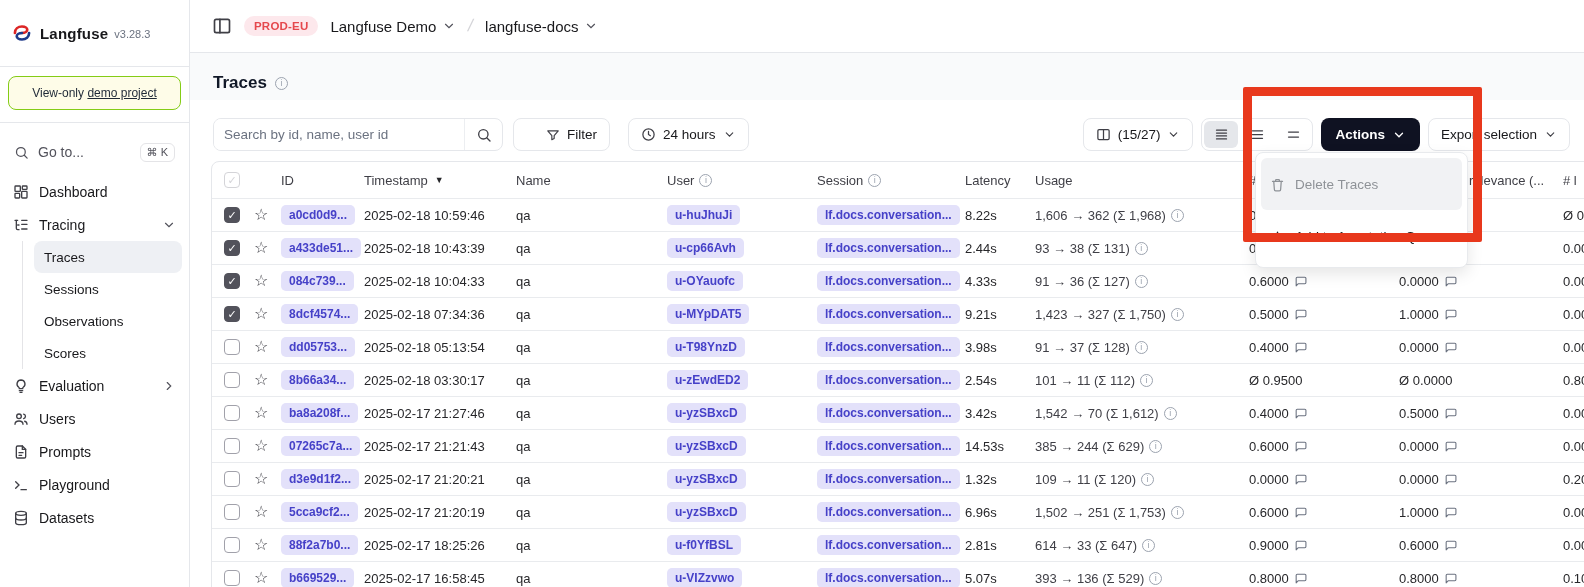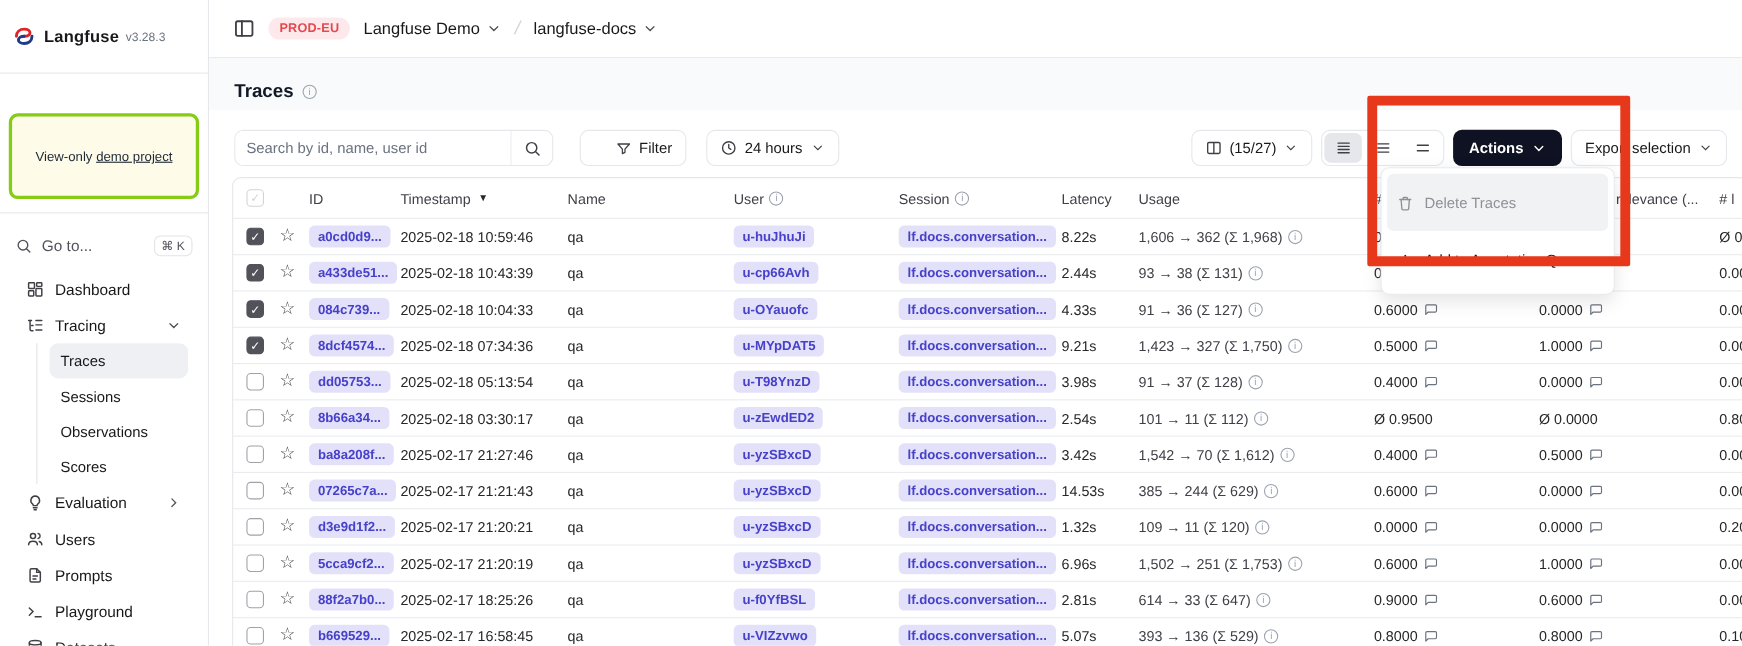--- a/index.html
+++ b/index.html
@@ -9,28 +9,28 @@
   svg { display:block; }
 
   
   .sidebar { position:absolute; left:0; top:0; bottom:0; width:190px; background:#fff;
     border-right:1px solid #e5e7eb; }
   .logo-row { height:67px; display:flex; align-items:center; padding:0 12px; border-bottom:1px solid #e5e7eb; }
   .logo-mark { width:20px; height:20px; margin-right:8px; flex:none; }
   .logo-title { font-weight:700; font-size:15px; letter-spacing:.2px; }
   .logo-version { font-size:11px; color:#6b7280; margin-left:6px; margin-top:2px; }
   .banner-wrap { padding:9px 8px 12px; border-bottom:1px solid #e5e7eb; }
-  .banner { background:#fefce8; border:3px solid #84cc16; border-radius:8px; padding:29px 6px;
-    text-align:center; font-size:12px; color:#1f2937;margin-top:27px; }
+  .banner { background:#fefce8; border:1px solid #84cc16; border-radius:8px; padding:9px 6px;
+    text-align:center; font-size:12px; color:#1f2937; }
   .banner a { color:#1f2937; text-decoration:underline; cursor:pointer; }
   .goto-row { margin:14px 8px 6px; padding:0 6px; height:30px; display:flex; align-items:center;
     gap:9px; color:#52525b; font-size:14px; border-radius:6px; cursor:pointer; }
   .kbd { margin-left:auto; border:1px solid #e4e4e7; border-radius:6px; padding:2px 6px;
     font-size:11px; color:#52525b; background:#fff; }
-  .nav { padding:2px 18px; }
+  .nav { padding:2px 7px; }
   .nav-item { height:33px; display:flex; align-items:center; gap:10px; padding:0 6px;
     font-size:14px; color:#18181b; border-radius:6px; cursor:pointer; }
   .nav-item .nv-ic { color:#3f3f46; flex:none; }
   .nav-item .chev { margin-left:auto; color:#52525b; }
   .sub { margin-left:15px; border-left:1px solid #e4e4e7; padding-left:11px; }
   .sub-item { height:32px; display:flex; align-items:center; padding:0 10px; font-size:13.5px;
     border-radius:8px; color:#18181b; cursor:pointer; }
   .sub-item.active { background:#eef0f4; }
 
   
@@ -51,21 +51,21 @@
     display:flex; align-items:center; background:#fff; overflow:hidden; }
   .search-box input { border:none; outline:none; flex:1; height:100%; padding:0 10px;
     font-size:13.5px; font-family:inherit; color:#18181b; }
   .search-box input::placeholder { color:#6b7280; }
   .search-ic-zone { width:38px; height:100%; border-left:1px solid #eceef1; display:flex;
     align-items:center; justify-content:center; color:#3f3f46; cursor:pointer; }
   .btn { height:33px; border:1px solid #e5e7eb; border-radius:8px; background:#fff;
     display:flex; align-items:center; gap:7px; padding:0 12px; font-size:13.5px; font-weight:500;
     color:#18181b; cursor:pointer; white-space:nowrap; }
   .btn .chev, .btn .ic { color:#3f3f46; }
-  .filter-btn { margin-left:24px;padding-left:32px; }
+  .filter-btn { margin-left:10px;padding-left:32px; }
   .time-btn { margin-left:18px; }
   .right-cluster { margin-left:auto; display:flex; align-items:center; gap:8px; }
   .seg { height:33px; border:1px solid #e5e7eb; border-radius:8px; display:flex; align-items:center;
     padding:2px; gap:2px; background:#fff; }
   .seg-btn { width:34px; height:27px; display:flex; align-items:center; justify-content:center;
     border-radius:6px; color:#3f3f46; cursor:pointer; }
   .seg-btn.sel { background:#e5e7eb; }
   .actions-btn { height:33px; background:#0f1222; color:#fff; border:none; border-radius:8px;
     display:flex; align-items:center; gap:7px; padding:0 14px; font-size:13.5px; font-weight:600; cursor:pointer; }
   .actions-btn .chev { color:#fff; }

